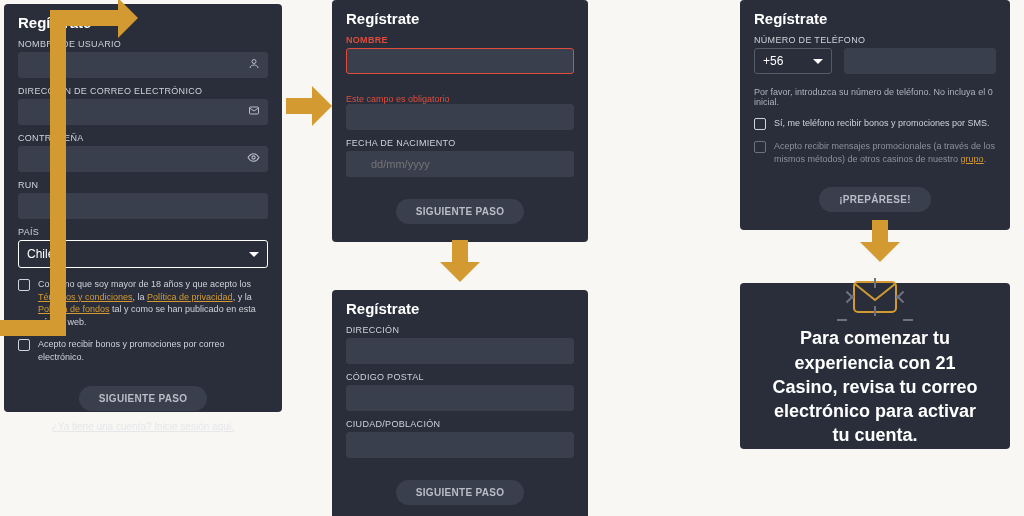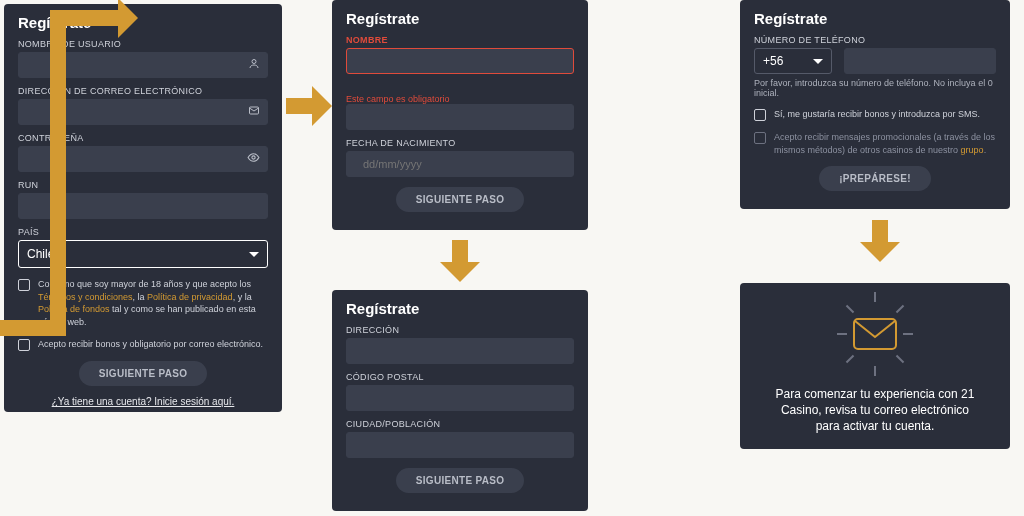--- a/index.html
+++ b/index.html
@@ -33,21 +33,21 @@
   }
   .field-label.error { color: #e04b3b; font-weight: bold; }
   .input {
     width: 100%;
     background: #3a3f4d;
     border: 1px solid #3a3f4d;
     height: 26px;
     border-radius: 3px;
     color: #fff;
     font-size: 11px;
-    padding: 0 16px;
+    padding: 0 24px;
     position: relative;
   }
   .input.with-icon { padding-right: 28px; }
   .input-wrap { position: relative; width: 100%; }
   .input-icon {
     position: absolute;
     right: 8px;
     top: 50%;
     transform: translateY(-50%);
     color: #b9bdc7;
@@ -94,24 +94,24 @@
     line-height: 1.4;
   }
   .checkbox {
     width: 12px; height: 12px;
     border: 1px solid #cfd2da;
     border-radius: 2px;
     flex-shrink: 0;
     margin-top: 1px;
   }
   .checkbox.dim { border-color: #6d7180; }
-  .link { color: #d39a32; }
+  .link { color: #d39a32; text-decoration: underline; }
   .btn {
     display: block;
-    margin: 10px auto 4px auto;
+    margin: 22px auto 4px auto;
     background: #3a3f4d;
     color: #b9bdc7;
     border: none;
     border-radius: 16px;
     padding: 7px 20px;
     font-size: 10px;
     font-weight: bold;
     letter-spacing: 0.3px;
   }
   .login-link {
@@ -165,43 +165,43 @@
   .conn-arrowhead-r {
     position: absolute;
     width: 0; height: 0;
     border-top: 20px solid transparent;
     border-bottom: 20px solid transparent;
     border-left: 20px solid #d39a32;
   }
   .help-text {
     font-size: 9px;
     color: #adb1bc;
-    margin-top: 4px;
+    margin-top: 13px;
   }
   .confirm-panel {
     text-align: center;
     display: flex;
     flex-direction: column;
     align-items: center;
     justify-content: center;
   }
   .envelope-wrap {
     position: relative;
     width: 80px; height: 80px;
     display: flex; align-items: center; justify-content: center;
     margin-bottom: 12px;
   }
   .ray {
     position: absolute;
     width: 2px; height: 10px;
     background: #6d7180;
   }
   .confirm-text {
-    font-size: 12px;
-    font-weight: normal;
+    font-size: 18px;
+    font-weight: bold;
     line-height: 1.35;
     padding: 0 18px;
   }
   .placeholder { color: #8c91a0; }
 
   
   #panel1 { left: 4px;   top: 4px;   width: 278px; height: 408px; padding-bottom: 10px;}
   #panel2 { left: 332px; top: 0px;   width: 256px; }
   #panel3 { left: 332px; top: 290px; width: 256px; }
   #panel4 { left: 740px; top: 0px;   width: 270px; }
@@ -269,21 +269,21 @@
 
   <div class="checkbox-row">
     <span class="checkbox"></span>
     <span>
       <span>Confirmo que soy mayor de 18 años y que acepto los </span><span class="link">Términos y condiciones</span><span>, la </span><span class="link">Política de privacidad</span><span>, y la </span><span class="link">Política de fondos</span><span> tal y como se han publicado en esta página web.</span>
     </span>
   </div>
 
   <div class="checkbox-row">
     <span class="checkbox"></span>
-    <span>Acepto recibir bonos y obligatorio por correo electrónico.</span>
+    <span>Acepto recibir bonos y promociones por correo electrónico.</span>
   </div>
 
   <button class="btn">SIGUIENTE PASO</button>
   <div class="login-link">¿Ya tiene una cuenta? Inicie sesión aquí.</div>
 </div>
 
 <div id="arrow1" class="arrow-r"></div>
 
 <div id="panel2" class="panel">
   <h2>Regístrate</h2>
@@ -332,21 +332,21 @@
     <div class="select compact">
       <span>+56</span>
       <span class="caret"></span>
     </div>
     <input class="input" style="flex: 1 1 0%;" type="text">
   </div>
   <div class="help-text">Por favor, introduzca su número de teléfono. No incluya el 0 inicial.</div>
 
   <div class="checkbox-row">
     <span class="checkbox"></span>
-    <span>Sí, me gustaría recibir bonos y introduzca por SMS.</span>
+    <span>Sí, me teléfono recibir bonos y promociones por SMS.</span>
   </div>
 
   <div class="checkbox-row" style="color:#8c91a0;">
     <span class="checkbox dim"></span>
     <span>
       <span>Acepto recibir mensajes promocionales (a través de los mismos métodos) de otros casinos de nuestro </span><span class="link">grupo</span><span>.</span>
     </span>
   </div>
 
   <button class="btn">¡PREPÁRESE!</button>

